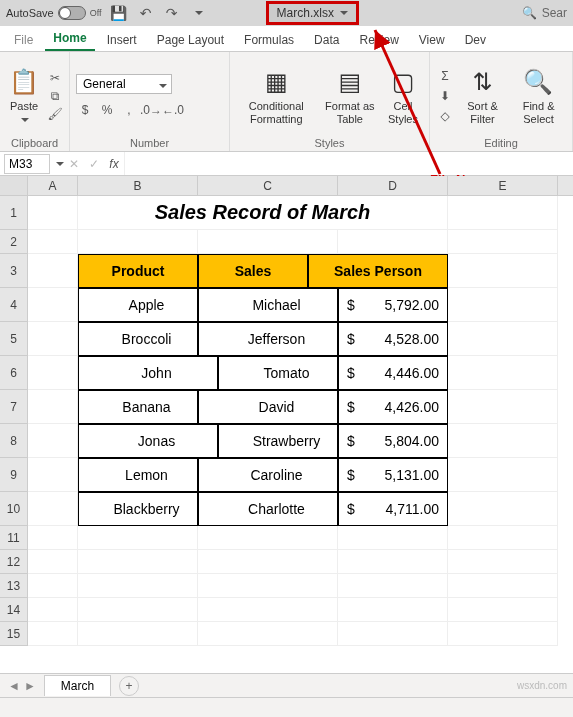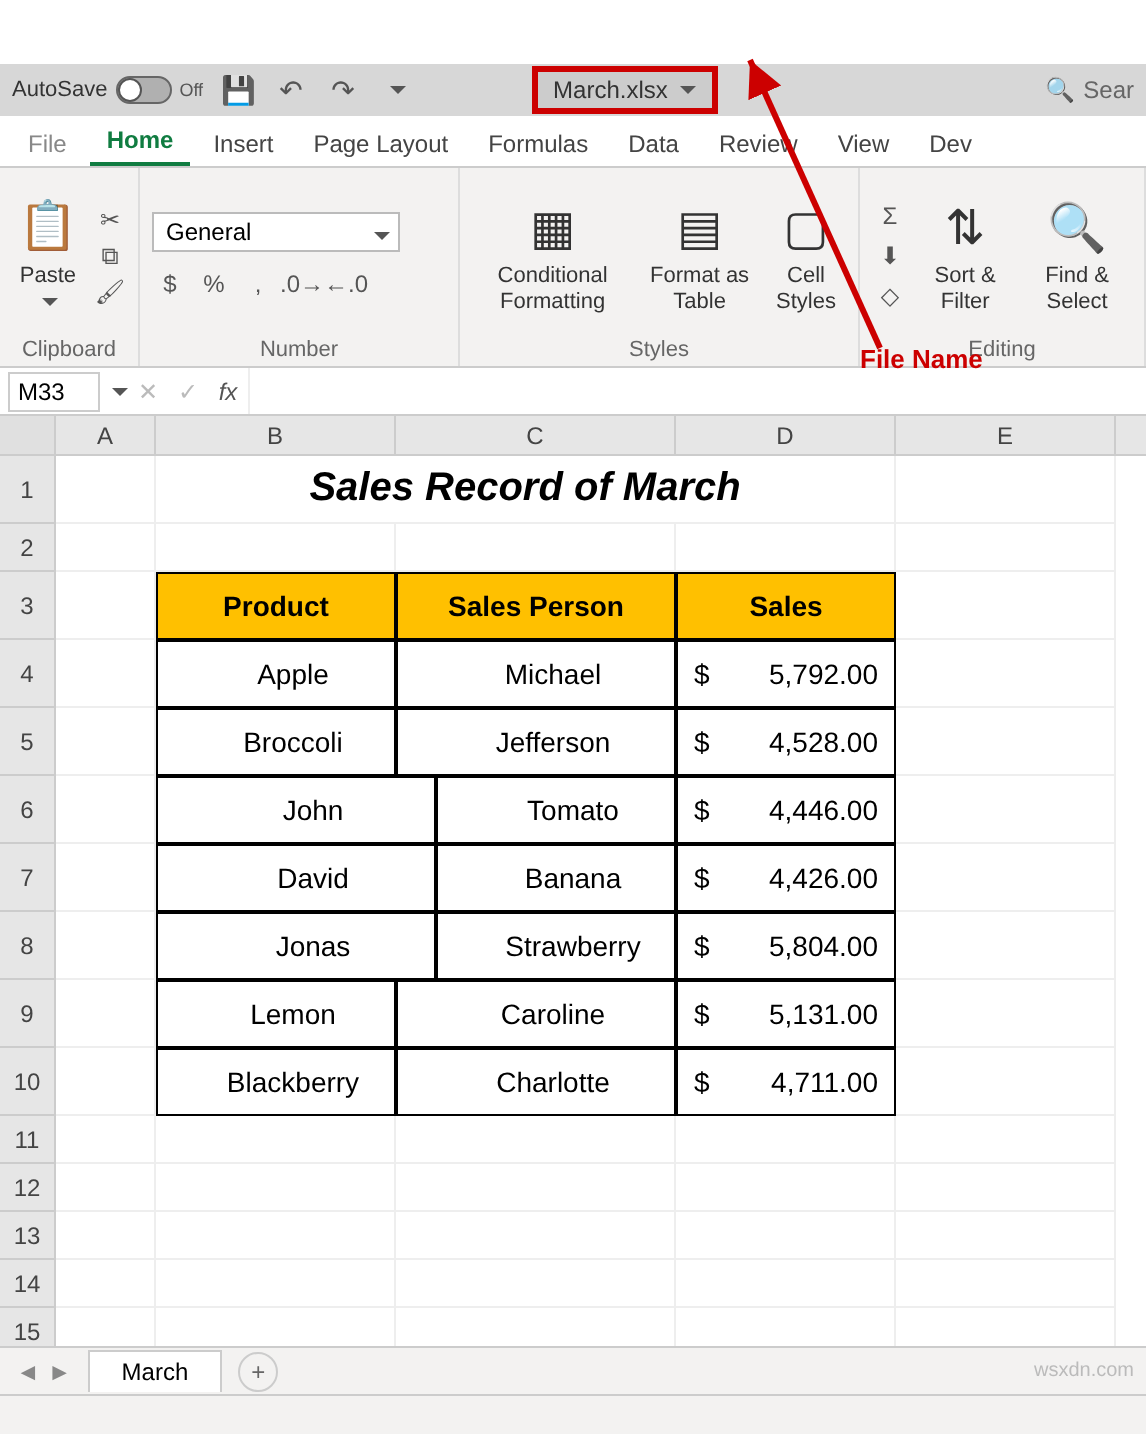--- a/index.html
+++ b/index.html
@@ -1,19 +1,19 @@
 <!DOCTYPE html>
 <html><head>
 <meta charset="utf-8">
 <style>
 * { box-sizing: border-box; margin: 0; padding: 0; font-family: 'Segoe UI', Arial, sans-serif; }
 body { background: #fff; width: 573px; height: 717px; overflow: hidden; position: relative; font-size: 12px; }
 
 
-.titlebar { background: #d7d7d7; height: 26px; display: flex; align-items: center; padding: 0 6px; gap: 10px; color: #333; margin-top: 32px; }
+.titlebar { background: #d7d7d7; height: 26px; display: flex; align-items: center; padding: 0 6px; gap: 10px; color: #333; }
 .autosave { display: flex; align-items: center; gap: 4px; font-size: 11px; }
 .toggle { width: 28px; height: 14px; border: 1px solid #666; border-radius: 7px; background: #b0b0b0; position: relative; }
 .toggle::after { content:''; position:absolute; width:10px; height:10px; border-radius:50%; background:#fff; border:1px solid #555; top:0; left:0; }
 .qat-icon { width: 16px; height: 16px; display:flex; align-items:center; justify-content:center; color:#555; font-size:14px; }
 .filename-box { border: 3px solid #c00; padding: 2px 8px; display:flex; align-items:center; gap:4px; background:#ccc; margin-left: 50px; }
 .filename-box span { font-size: 12px; }
 .caret-down::after { content:''; display:inline-block; border:4px solid transparent; border-top-color:#555; margin-left:2px; position:relative; top:2px; }
 .search-area { margin-left:auto; display:flex; align-items:center; gap:4px; color:#666; }
 
 
@@ -24,21 +24,21 @@
 
 
 .ribbon { display:flex; background:#f3f2f1; border-bottom:1px solid #ccc; height:100px; }
 .group { border-right:1px solid #ddd; padding:4px 6px 2px 6px; display:flex; flex-direction:column; justify-content:space-between; }
 .group-label { text-align:center; font-size:11px; color:#666; padding-top:2px; }
 .group-body { display:flex; gap:4px; align-items:center; flex:1; }
 .big-btn { display:flex; flex-direction:column; align-items:center; gap:2px; font-size:11px; color:#333; padding:2px; }
 .big-btn .icoarea { width:32px; height:32px; display:flex; align-items:center; justify-content:center; font-size:24px; }
 .mini-col { display:flex; flex-direction:column; gap:2px; justify-content:center; }
 .mini-ico { width:18px; height:16px; display:flex; align-items:center; justify-content:center; color:#555; font-size:12px; }
-.num-combo { border:1px solid #bbb; background:#fff; padding:2px 18px 2px 6px; font-size:12px; width:124px; position:relative; }
+.num-combo { border:1px solid #bbb; background:#fff; padding:2px 18px 2px 6px; font-size:12px; width:96px; position:relative; }
 .num-row { display:flex; gap:4px; margin-top:4px; }
 
 
 .formulabar { display:flex; align-items:center; border-bottom:1px solid #ccc; height:24px; background:#fff; }
 .namebox { width:46px; border:1px solid #ccc; padding:2px 4px; font-size:12px; margin:0 4px; }
 .fx { width:20px; text-align:center; color:#555; font-style:italic; }
 .formula-input { flex:1; border-left:1px solid #eee; height:100%; padding:2px 4px; }
 
 
 .arrow-svg { position:absolute; top:24px; left:310px; pointer-events:none; }
@@ -221,22 +221,22 @@
         <div class="cell cA"></div>
         <div class="cell cB"></div>
         <div class="cell cC"></div>
         <div class="cell cD"></div>
         <div class="cell cE"></div>
       </div>
       <div class="row">
         <div class="rh">3</div>
         <div class="cell cA"></div>
         <div class="cell cB hdr-cell">Product</div>
+        <div class="cell cD hdr-cell">Sales</div>
         <div class="cell cC hdr-cell">Sales Person</div>
-        <div class="cell cD hdr-cell">Sales</div>
         <div class="cell cE"></div>
       </div>
       <div class="row">
         <div class="rh">4</div>
         <div class="cell cA"></div>
         <div class="cell cB data-cell">Apple</div>
         <div class="cell cC data-cell">Michael</div>
         <div class="cell cD data-cell sales">
           <span>$</span>
           <span>5,792.00</span>
@@ -261,22 +261,22 @@
         <div class="cell cB data-cell">Tomato</div>
         <div class="cell cD data-cell sales">
           <span>$</span>
           <span>4,446.00</span>
         </div>
         <div class="cell cE"></div>
       </div>
       <div class="row">
         <div class="rh">7</div>
         <div class="cell cA"></div>
+        <div class="cell cB data-cell">Banana</div>
         <div class="cell cC data-cell">David</div>
-        <div class="cell cB data-cell">Banana</div>
         <div class="cell cD data-cell sales">
           <span>$</span>
           <span>4,426.00</span>
         </div>
         <div class="cell cE"></div>
       </div>
       <div class="row">
         <div class="rh">8</div>
         <div class="cell cA"></div>
         <div class="cell cC data-cell">Jonas</div>

